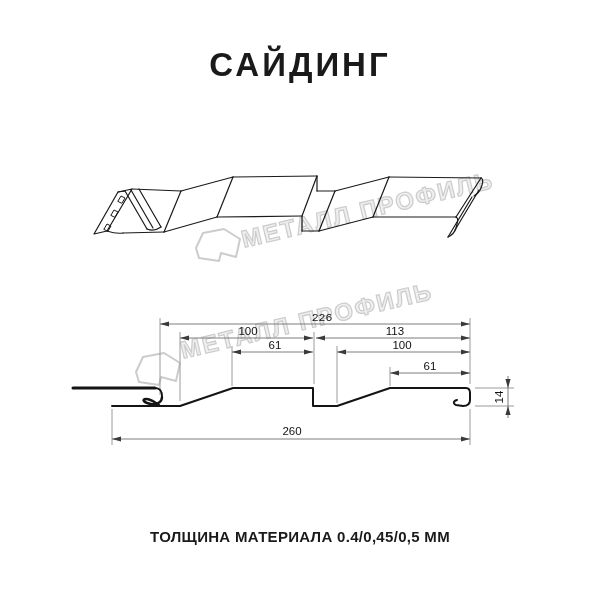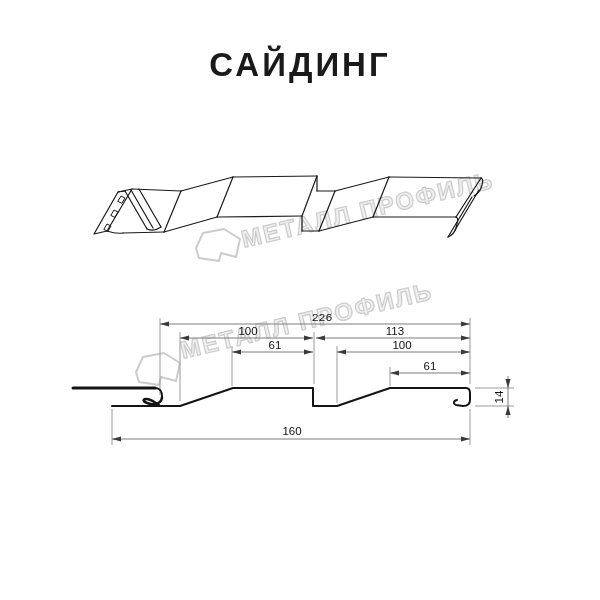--- a/index.html
+++ b/index.html
@@ -140,16 +140,17 @@
                C453,404 453,401 457,400" stroke-width="2"></path>
     </g>
   </svg>
 
   <div class="dim-label" style="left:322px;top:311px;font-family:Liberation Mono, monospace;">226</div>
   <div class="dim-label" style="left:248px;top:325px;">100</div>
   <div class="dim-label" style="left:395px;top:325px;">113</div>
   <div class="dim-label" style="left:275px;top:339px;">61</div>
   <div class="dim-label" style="left:402px;top:339px;">100</div>
   <div class="dim-label" style="left:430px;top:360px;">61</div>
-  <div class="dim-label" style="left:292px;top:425px;">160</div>
+  <div class="dim-label" style="left:292px;top:425px;">260</div>
   <div class="dim-label vertical" style="left:499px;top:397px;">14</div>
 
+  <div id="footer-text" class="center-text">ТОЛЩИНА МАТЕРИАЛА 0.4/0,45/0,5 ММ</div>
 </div>
 
 </body></html>

